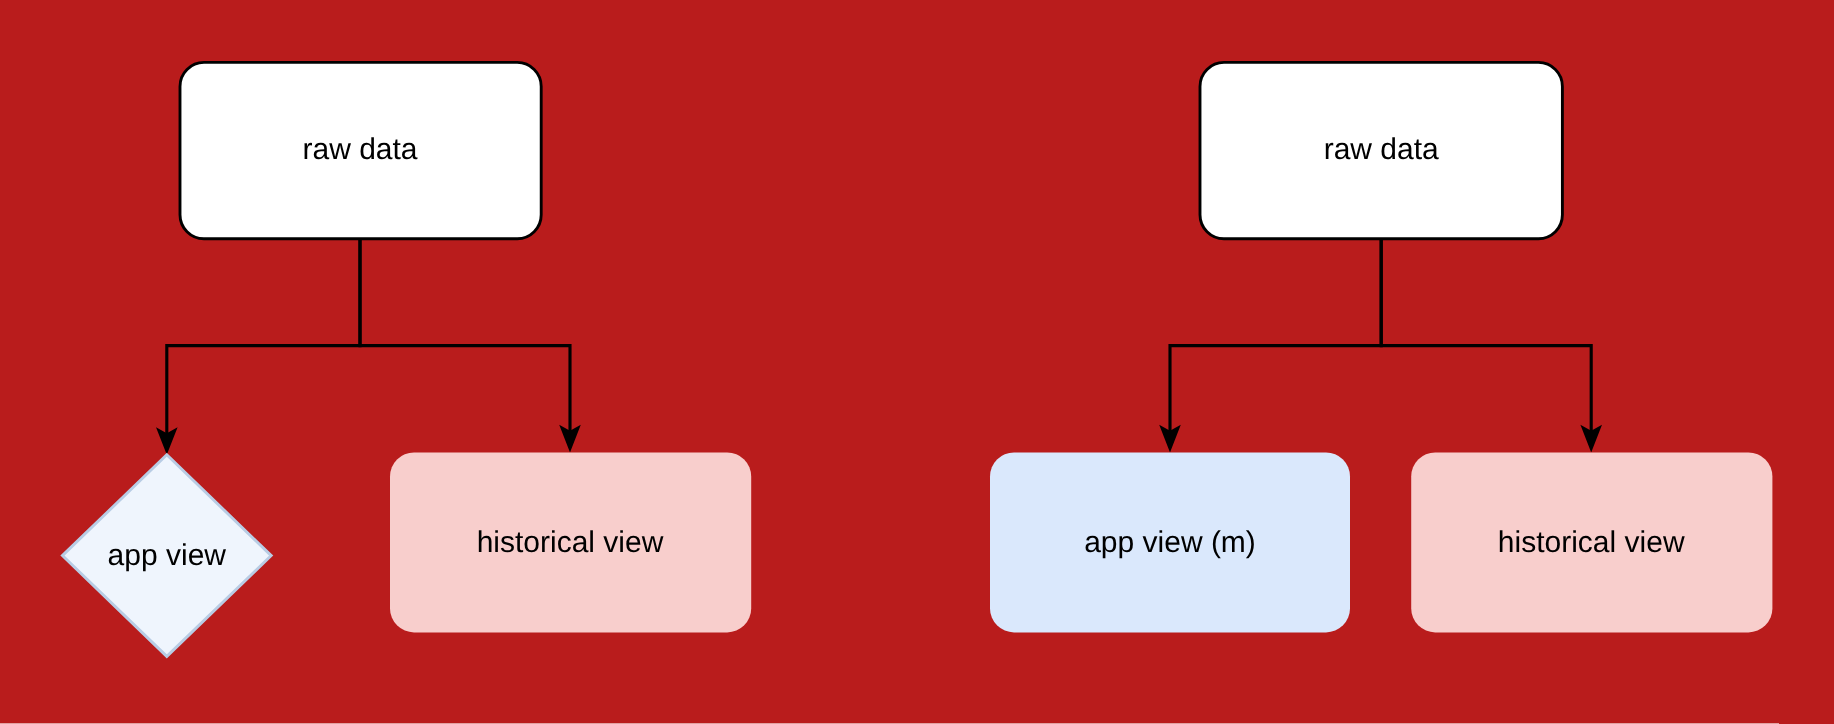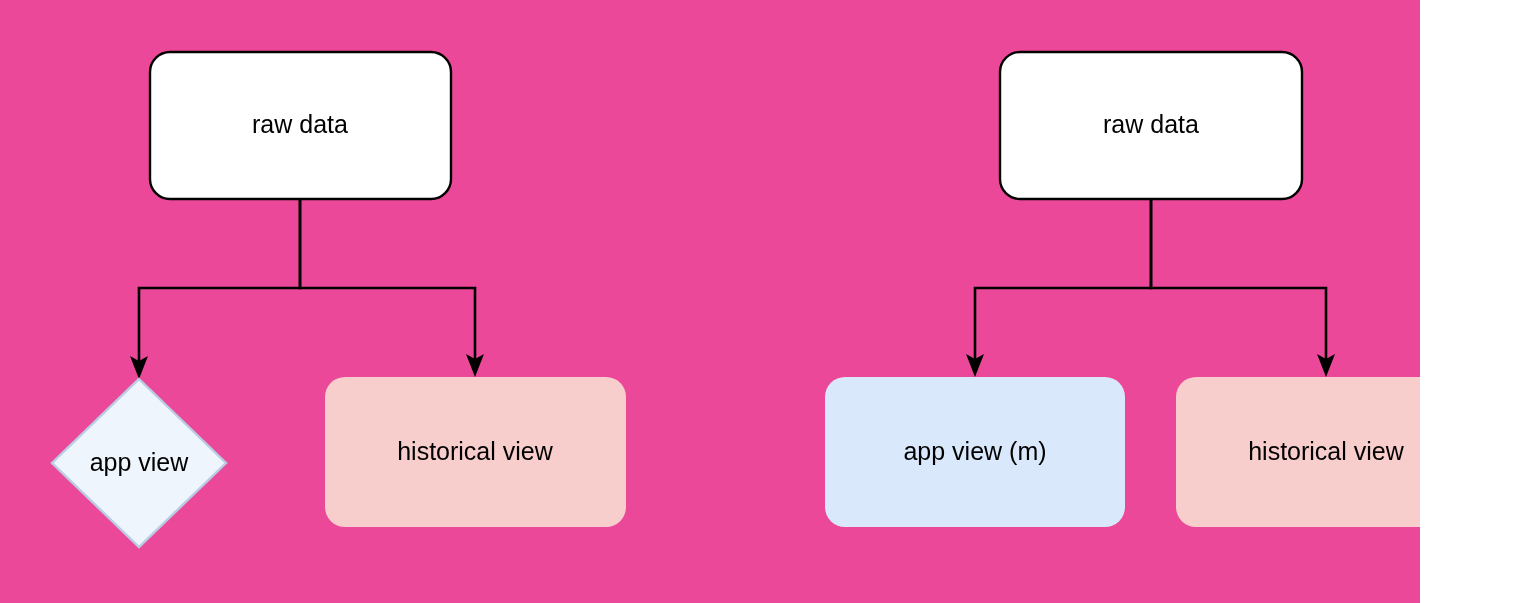--- a/index.html
+++ b/index.html
@@ -5,23 +5,23 @@
   html, body {
     margin: 0;
     padding: 0;
     background: #ffffff;
   }
   body {
     font-family: "Liberation Sans", sans-serif;
   }
   #canvas {
     position: relative;
-    width: 1420px;
+    width: 1528px;
     height: 603px;
-    background: #ec4899;
+    background: #b91c1c;
     overflow: hidden;
   }
   #diagram-svg {
     position: absolute;
     left: 0;
     top: 0;
     width: 1528px;
     height: 603px;
   }
   .node-label {

